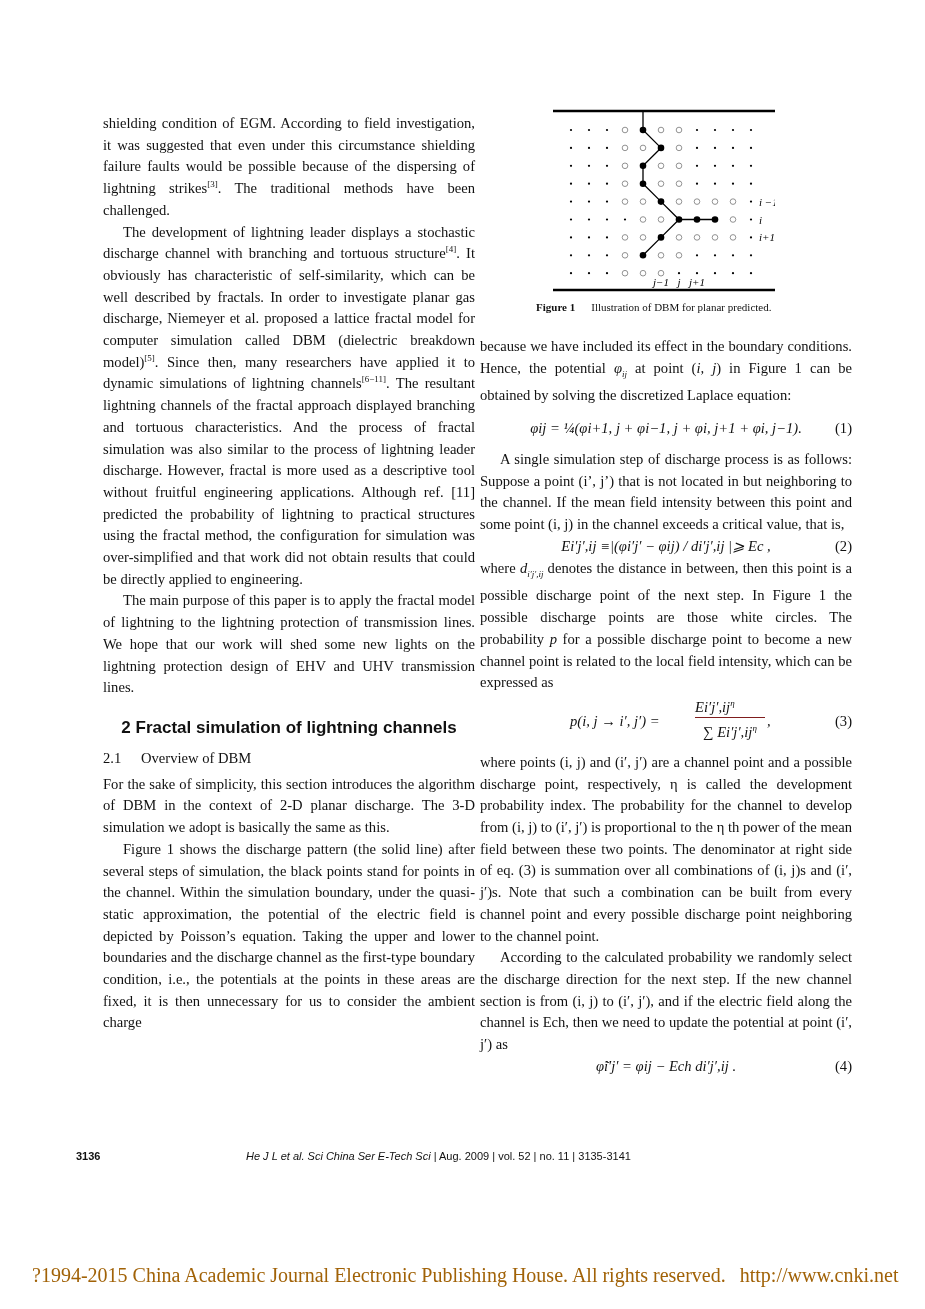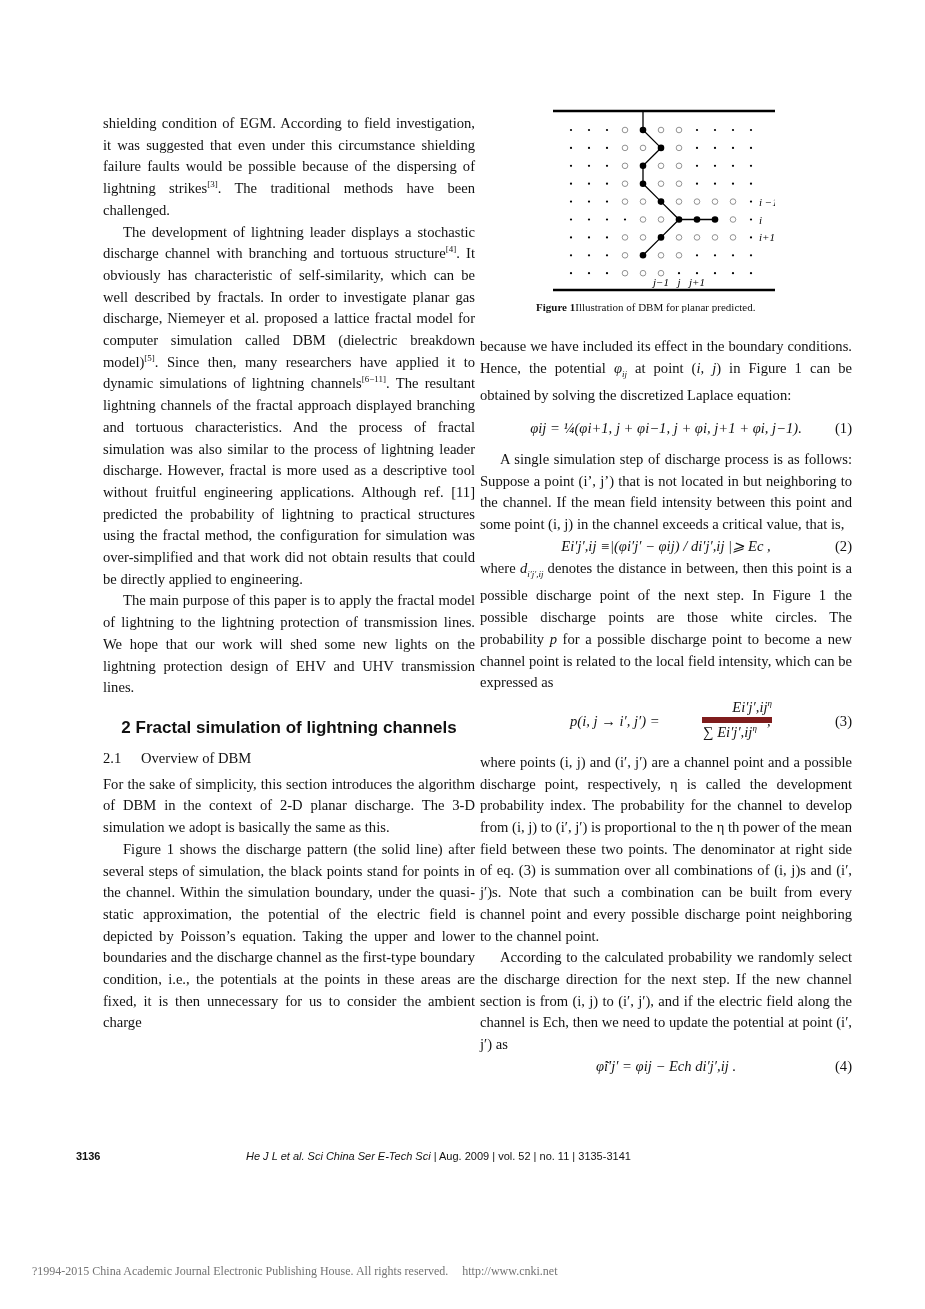--- a/index.html
+++ b/index.html
@@ -14,28 +14,28 @@
   .sec { font-family: "Liberation Sans", sans-serif; font-weight: bold; font-size: 17px;
          line-height: 24px; text-align: center; margin: 17px 0 8px 0; }
   .subsec { font-weight: normal; font-size: 14.6px; margin: 0 0 4px 0; text-align:left; }
   .subsec .num { display: inline-block; width: 38px; }
   .eq { position: relative; height: 22px; text-align: center; font-style: italic; }
   .eq .eqnum { position: absolute; right: 0; top: 0; font-style: normal; }
   i { font-style: italic; }
   #figure { position: absolute; left: 553px; top: 108px; width: 222px; height: 185px; }
   #figure svg { display: block; }
   #fig-caption { position: absolute; left: 536px; top: 301px; font-size: 11px; white-space: nowrap; }
-  #fig-caption b { font-weight: bold; margin-right: 0; }
+  #fig-caption b { font-weight: bold; margin-right: 16px; }
   #footer { position: absolute; top: 1150px; left: 76px; width: 776px; height: 16px;
             font-family: "Liberation Sans", sans-serif; font-size: 11px; }
   #footer .pg { position: absolute; left: 0; top: 0; font-weight: bold; }
   #footer .cite { position: absolute; left: 170px; top: 0; white-space: nowrap; }
   #footer .cite .jr { font-style: italic; }
   #footer .cite .pr { font-weight: normal; }
-  #copyright { position: absolute; top: 1264px; left: 32px; font-size: 12px; color: #737373;
+  #copyright { position: absolute; top: 1264px; left: 32px; font-size: 20px; color: #a16207;
                white-space: nowrap; }
   #copyright .url { margin-left: 14px; }
 </style>
 </head>
 <body>
 
 <div id="left" class="col">
   <p><span>shielding condition of EGM. According to field investigation, it was suggested that even under this circumstance shielding failure faults would be possible because of the dispersing of lightning strikes</span><sup>[3]</sup><span>. The traditional methods have been challenged.</span></p>
   <p class="ind"><span>The development of lightning leader displays a stochastic discharge channel with branching and tortuous structure</span><sup>[4]</sup><span>. It obviously has characteristic of self-similarity, which can be well described by fractals. In order to investigate planar gas discharge, Niemeyer et al. proposed a lattice fractal model for computer simulation called DBM (dielectric breakdown model)</span><sup>[5]</sup><span>. Since then, many researchers have applied it to dynamic simulations of lightning channels</span><sup>[6−11]</sup><span>. The resultant lightning channels of the fractal approach displayed branching and tortuous characteristics. And the process of fractal simulation was also similar to the process of lightning leader discharge. However, fractal is more used as a descriptive tool without fruitful engineering applications. Although ref. [11] predicted the probability of lightning to practical structures using the fractal method, the configuration for simulation was over-simplified and that work did not obtain results that could be directly applied to engineering.</span></p>
   <p class="ind">The main purpose of this paper is to apply the fractal model of lightning to the lightning protection of transmission lines. We hope that our work will shed some new lights on the lightning protection design of EHV and UHV transmission lines.</p>
@@ -161,21 +161,21 @@
 <div id="fig-caption"><b>Figure 1</b><span>Illustration of DBM for planar predicted.</span></div>
 
 <div id="right" class="col">
   <p><span>because we have included its effect in the boundary conditions. Hence, the potential </span><i>φ</i><sub style="font-size:9px;font-style:italic">ij</sub><span> at point (</span><i>i, j</i><span>) in Figure 1 can be obtained by solving the discretized Laplace equation:</span></p>
   <div class="eq" style="height:42px;line-height:42px"><span>φij = ¼(φi+1, j + φi−1, j + φi, j+1 + φi, j−1).</span><span class="eqnum" style="line-height:42px">(1)</span></div>
   <p class="ind">A single simulation step of discharge process is as follows: Suppose a point (i’, j’) that is not located in but neighboring to the channel. If the mean field intensity between this point and some point (i, j) in the channel exceeds a critical value, that is,</p>
   <div class="eq"><span>Ei′j′,ij ≡|(φi′j′ − φij) / di′j′,ij |⩾ Ec ,</span><span class="eqnum">(2)</span></div>
   <p><span>where </span><i>d</i><sub style="font-size:9px;font-style:italic">i′j′,ij</sub><span> denotes the distance in between, then this point is a possible discharge point of the next step. In Figure 1 the possible discharge points are those white circles. The probability </span><i>p</i><span> for a possible discharge point to become a new channel point is related to the local field intensity, which can be expressed as</span></p>
   <div class="eq" style="height:58px;">
     <span style="position:absolute;left:90px;top:17px">p(i, j → i′, j′) =</span>
-    <span style="position:absolute;left:222px;top:3px;width:70px;text-align:right;border-bottom:6px solid #7f1d1d;line-height:20px"><span>Ei′j′,ij</span><sup>η</sup></span>
+    <span style="position:absolute;left:215px;top:3px;width:70px;text-align:left;border-bottom:1px solid #7f1d1d;line-height:20px"><span>Ei′j′,ij</span><sup>η</sup></span>
     <span style="position:absolute;left:215px;top:27px;width:70px;text-align:center;line-height:22px"><span>∑ Ei′j′,ij</span><sup>η</sup></span>
     <span style="position:absolute;left:287px;top:17px">,</span>
     <span class="eqnum" style="top:17px">(3)</span>
   </div>
   <p>where points (i, j) and (i′, j′) are a channel point and a possible discharge point, respectively, η is called the development probability index. The probability for the channel to develop from (i, j) to (i′, j′) is proportional to the η th power of the mean field between these two points. The denominator at right side of eq. (3) is summation over all combinations of (i, j)s and (i′, j′)s. Note that such a combination can be built from every channel point and every possible discharge point neighboring to the channel point.</p>
   <p class="ind">According to the calculated probability we randomly select the discharge direction for the next step. If the new channel section is from (i, j) to (i′, j′), and if the electric field along the channel is Ech, then we need to update the potential at point (i′, j′) as</p>
   <div class="eq"><span>φ̃i′j′ = φij − Ech di′j′,ij .</span><span class="eqnum">(4)</span></div>
 </div>
 
 <div id="footer">

